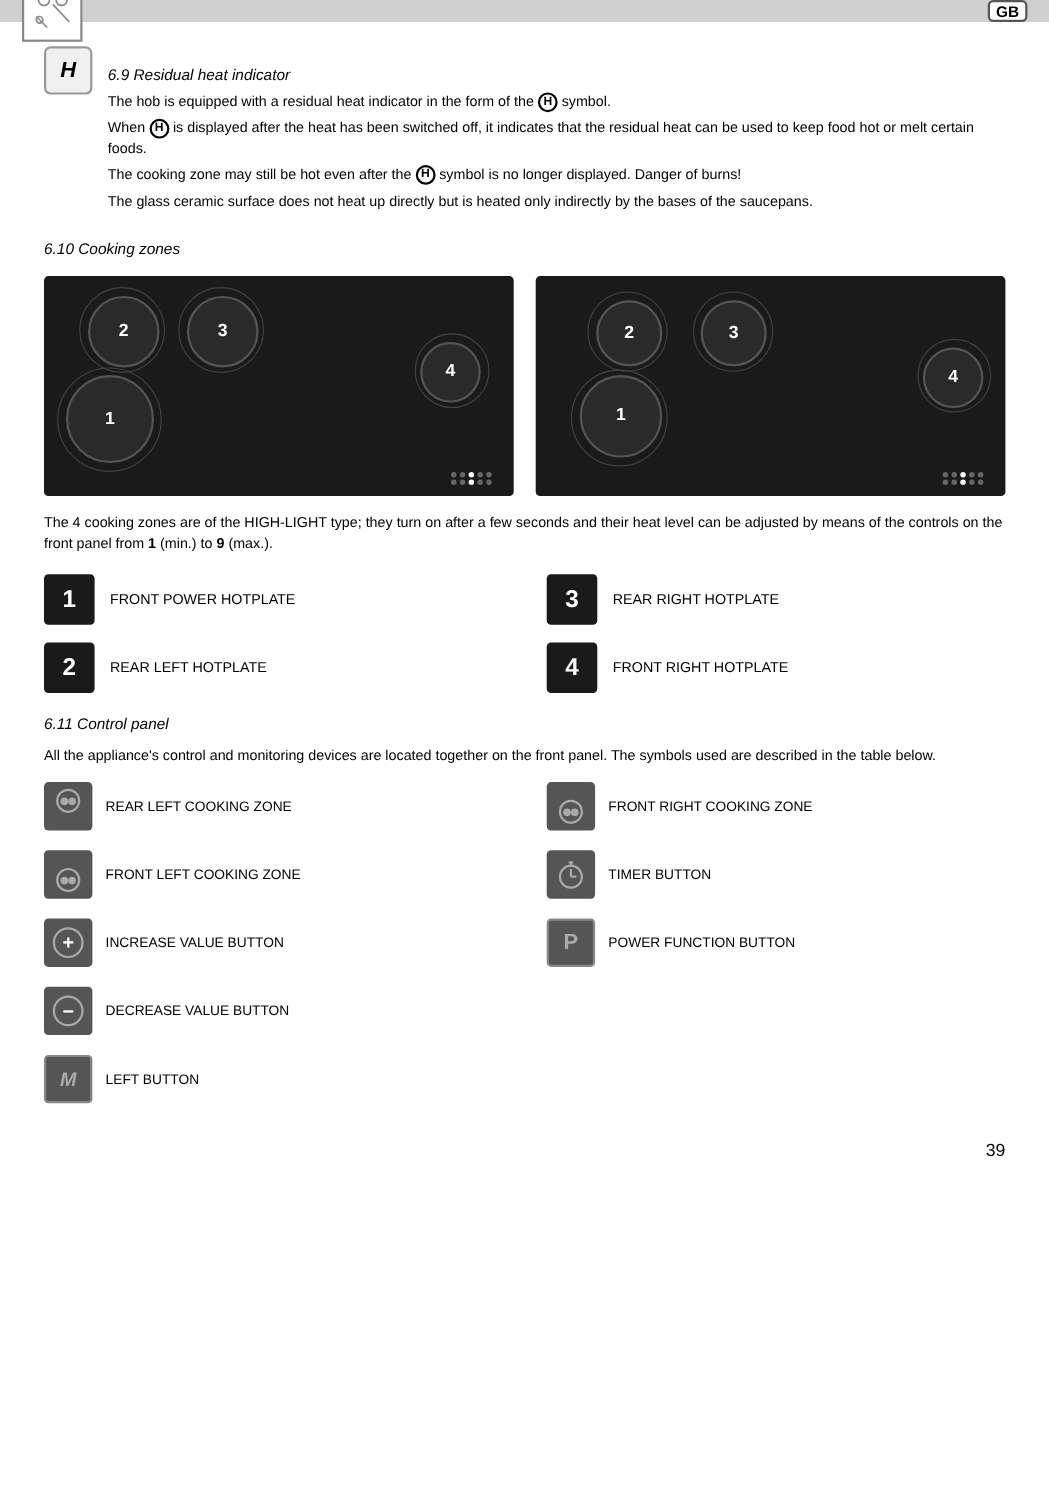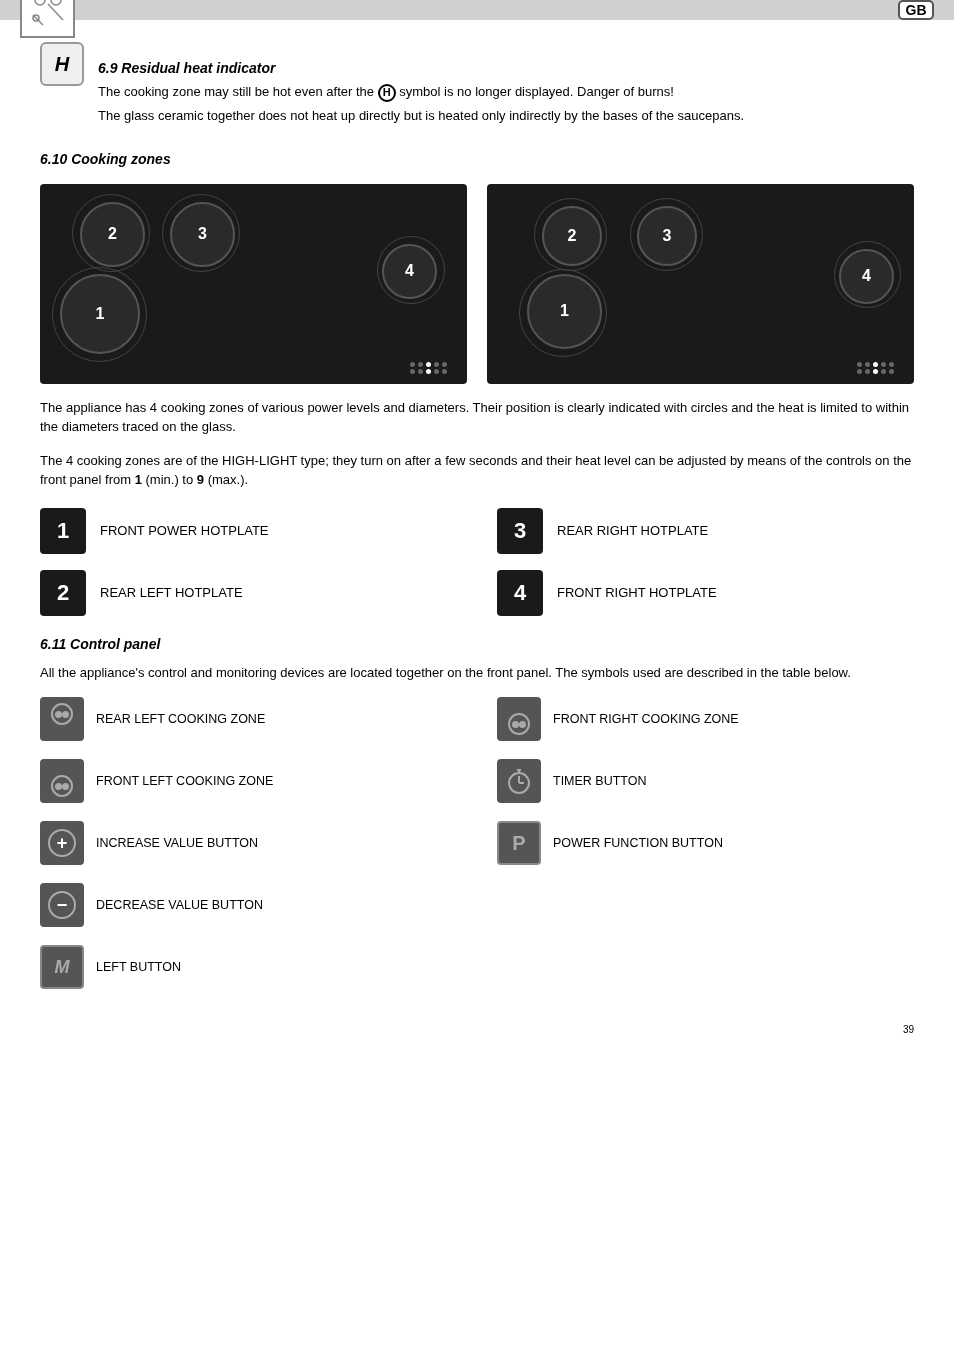--- a/index.html
+++ b/index.html
@@ -49,21 +49,21 @@
       background: #fff;
     }
 
     
     .content {
       padding: 20px 40px 20px 40px;
     }
 
     
     .section-heading {
-      font-weight: bold;
+      font-weight: normal;
       font-style: italic;
       font-size: 14px;
       margin-bottom: 8px;
       margin-top: 18px;
     }
 
     
     .residual-section {
       display: flex;
       align-items: flex-start;
@@ -192,21 +192,21 @@
       align-items: center;
       gap: 12px;
       min-height: 54px;
     }
     .ctrl-label { font-size: 12.5px; line-height: 1.3; }
 
     
     .page-footer {
       text-align: right;
       padding: 10px 40px;
-      font-size: 10px;
+      font-size: 16px;
     }
 
     
     .h-symbol {
       display: inline-flex;
       align-items: center;
       justify-content: center;
       width: 18px;
       height: 18px;
       border: 2px solid #000;
@@ -341,22 +341,24 @@
   </div>
   <div class="header-badge">GB</div>
 </div>
 
 <div class="content">
 
   <div class="residual-section">
     <div class="h-badge">H</div>
     <div class="residual-text">
       <p class="section-heading">6.9   Residual heat indicator</p>
+      <p>The hob is equipped with a residual heat indicator in the form of the <span class="h-symbol">H</span> symbol.</p>
+      <p>When <span class="h-symbol">H</span> is displayed after the heat has been switched off, it indicates that the residual heat can be used to keep food hot or melt certain foods.</p>
       <p>The cooking zone may still be hot even after the <span class="h-symbol">H</span> symbol is no longer displayed. Danger of burns!</p>
-      <p>The glass ceramic together does not heat up directly but is heated only indirectly by the bases of the saucepans.</p>
+      <p>The glass ceramic surface does not heat up directly but is heated only indirectly by the bases of the saucepans.</p>
     </div>
   </div>
 
   <p class="section-heading">6.10  Cooking zones</p>
 
   <div class="zones-diagrams">
 
     <div class="zone-diagram left-diagram">
 
       <div class="hob-circle-outer zone2-outer" style="border-color:#444;position:absolute;"></div>
@@ -408,21 +410,20 @@
             <div class="dot"></div>
             <div class="dot"></div>
             <div class="dot active"></div>
             <div class="dot"></div>
             <div class="dot"></div>
           </div>
       </div>
     </div>
   </div>
 
-  <p class="zones-text">The appliance has 4 cooking zones of various power levels and diameters. Their position is clearly indicated with circles and the heat is limited to within the diameters traced on the glass.</p>
   <p class="zones-text">The 4 cooking zones are of the HIGH-LIGHT type; they turn on after a few seconds and their heat level can be adjusted by means of the controls on the front panel from <strong>1</strong> (min.) to <strong>9</strong> (max.).</p>
 
   <div class="hotplate-grid">
     <div class="hotplate-col">
       <div class="hotplate-item">
         <div class="num-badge">1</div>
         <span class="hotplate-label">FRONT POWER HOTPLATE</span>
       </div>
       <div class="hotplate-item">
         <div class="num-badge">2</div>

